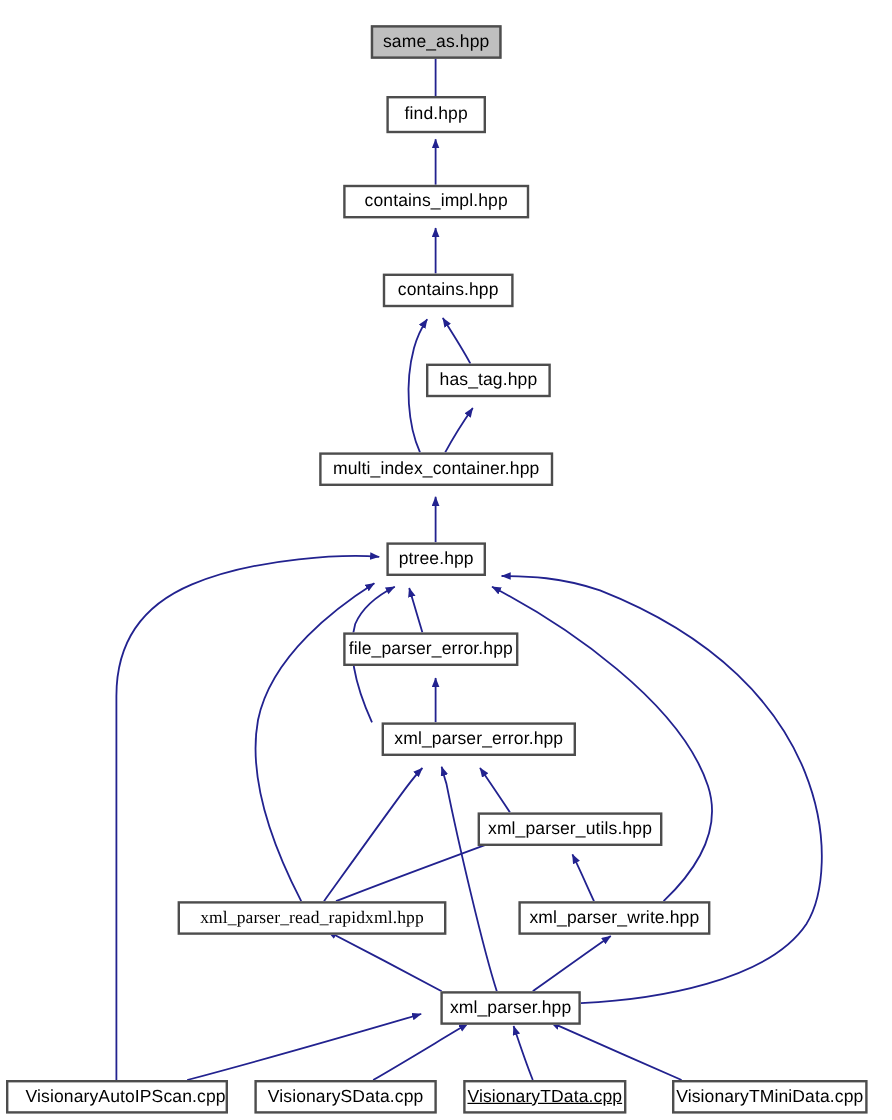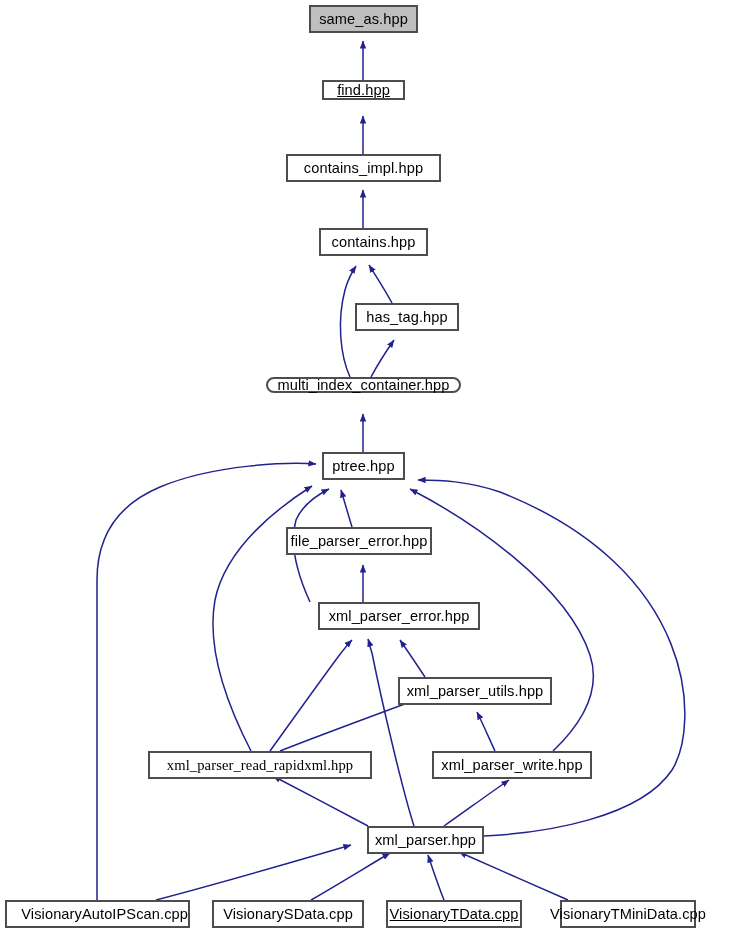--- a/index.html
+++ b/index.html
@@ -34,20 +34,21 @@
     color: #000000;
     font-size: 14.6px;
     line-height: 1;
     white-space: nowrap;
     letter-spacing: 0.1px;
     z-index: 2;
   }
   .node.highlight {
     background: #bfbfbf;
     border-color: #404040;
+    margin-top: 16px;
   }
   .node.thick {
     border-width: 2px;
     border-color: #4d4d4d;
   }
 </style>
 </head>
 <body>
 
 <div id="graph">
@@ -84,33 +85,33 @@
         <path d="M311,900 C337,885 368,866 390,853" marker-end="url(#arrowhead)"></path>
         <path d="M444,900 C438,885 432,867 428,855" marker-end="url(#arrowhead)"></path>
         <path d="M568,900 C534,885 488,865 459,852" marker-end="url(#arrowhead)"></path>
       </g>
   </svg>
 
   <div id="nodes-layer">
       <div class="node highlight thick" style="left: 309px; top: 5px; width: 109px; height: 28px;">
         <span>same_as.hpp</span>
       </div>
-      <div class="node thick" style="left: 322px; top: 80px; width: 83px; height: 20px; text-decoration: underline;">
+      <div class="node thick" style="left: 322px; top: 80px; width: 83px; height: 31px;">
         <span>find.hpp</span>
       </div>
       <div class="node thick" style="left: 286px; top: 154px; width: 155px; height: 28px;">
         <span>contains_impl.hpp</span>
       </div>
       <div class="node thick" style="left: 309px; top: 228px; width: 109px; height: 28px; margin-left: 10px;">
         <span>contains.hpp</span>
       </div>
       <div class="node thick" style="left: 355px; top: 303px; width: 104px; height: 28px;">
         <span>has_tag.hpp</span>
       </div>
-      <div class="node thick" style="left: 266px; top: 377px; width: 195px; height: 16px; border-radius: 11px;">
+      <div class="node thick" style="left: 266px; top: 377px; width: 195px; height: 28px;">
         <span>multi_index_container.hpp</span>
       </div>
       <div class="node thick" style="left: 322px; top: 452px; width: 83px; height: 28px;">
         <span>ptree.hpp</span>
       </div>
       <div class="node thick" style="left: 286px; top: 527px; width: 146px; height: 28px;">
         <span>file_parser_error.hpp</span>
       </div>
       <div class="node thick" style="left: 283px; top: 602px; width: 162px; height: 28px; margin-left: 35px;">
         <span>xml_parser_error.hpp</span>
@@ -129,18 +130,18 @@
       </div>
       <div class="node thick" style="left: 5px; top: 900px; width: 185px; height: 28px; justify-content: flex-end;">
         <span>VisionaryAutoIPScan.cpp</span>
       </div>
       <div class="node thick" style="left: 212px; top: 900px; width: 152px; height: 28px;">
         <span>VisionarySData.cpp</span>
       </div>
       <div class="node thick" style="left: 386px; top: 900px; width: 136px; height: 28px; text-decoration: underline;">
         <span>VisionaryTData.cpp</span>
       </div>
-      <div class="node thick" style="left: 560px; top: 900px; width: 136px; height: 28px;">
+      <div class="node thick" style="left: 560px; top: 900px; width: 163px; height: 28px;">
         <span>VisionaryTMiniData.cpp</span>
       </div>
     </div>
 
 </div>
 
 </body></html>

